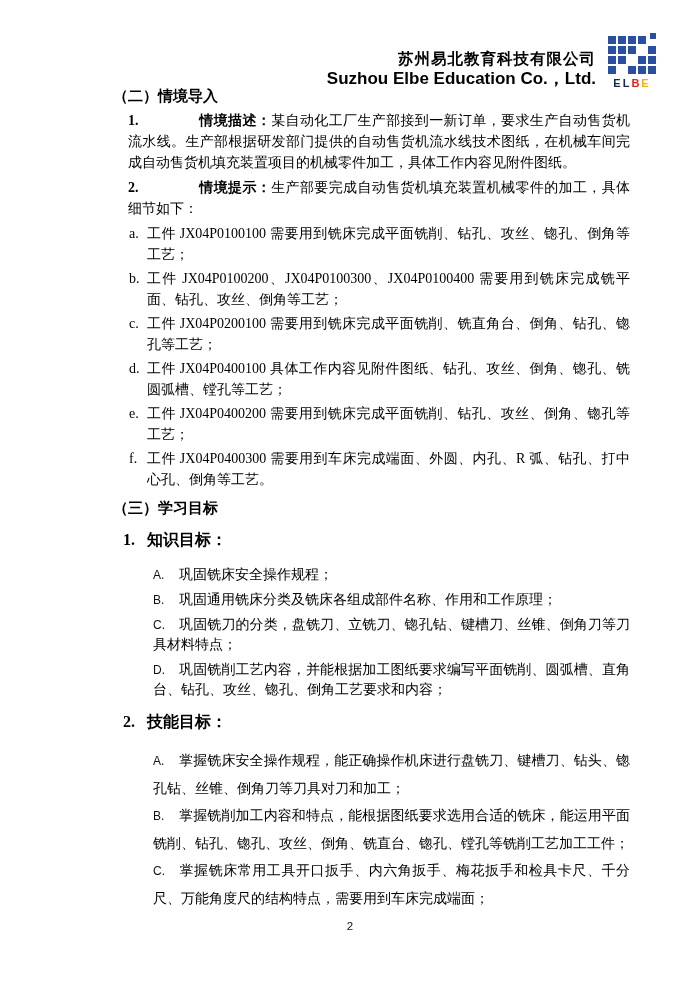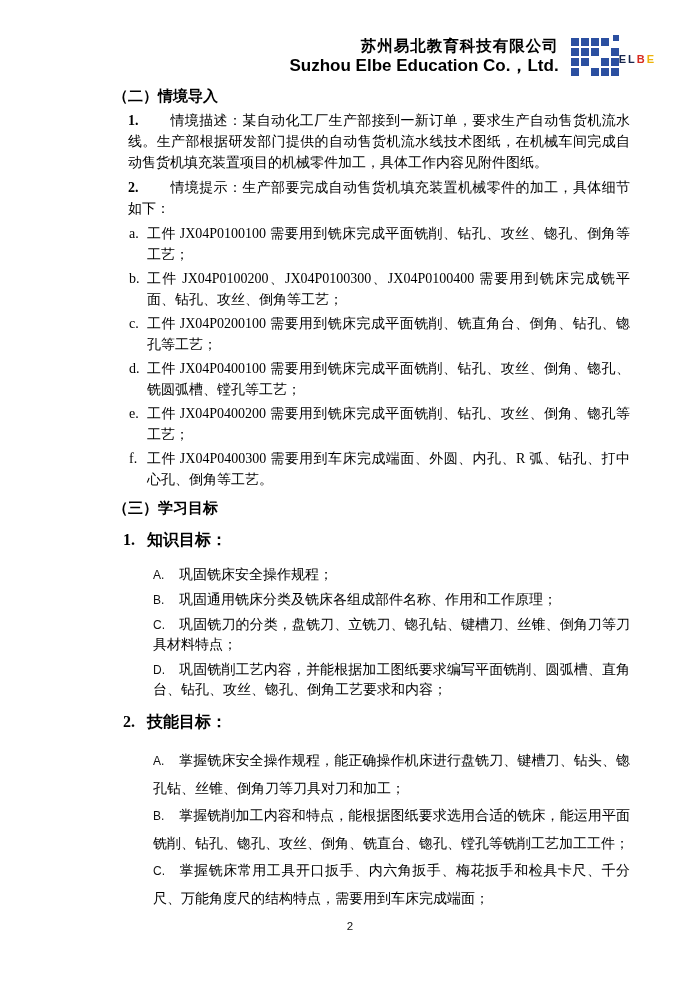--- a/index.html
+++ b/index.html
@@ -5,35 +5,35 @@
   * { margin:0; padding:0; box-sizing:border-box; }
   html,body { width:700px; height:990px; background:#ffffff; }
   body { font-family:"Liberation Serif","DejaVu Serif",serif; color:#000; }
   .page { position:relative; width:700px; height:990px; background:#fff; overflow:hidden; }
 
   
   .header { position:absolute; top:36px; right:44px; display:flex; align-items:flex-end; gap:12px; }
   .header-text { text-align:right; padding-bottom:2px; }
   .company-cn { font-size:15.5px; font-weight:700; letter-spacing:1px; line-height:20px; }
   .company-en { font-size:17px; font-weight:700; font-family:"Liberation Sans","DejaVu Sans",sans-serif; line-height:17px; margin-top:1px; }
-  .logo { display:flex; flex-direction:row; align-items:center; }
+  .logo { display:flex; flex-direction:column; align-items:center; }
   .logo-grid { display:grid; grid-template-columns:repeat(5,8px); grid-auto-rows:8px; gap:2px; }
   .logo-grid .cell { width:8px; height:8px; }
   .logo-grid .cell.off { visibility:hidden; }
   .logo-grid .cell.small { width:6px; height:6px; position:relative; top:-3px; left:2px; }
   .logo-word { margin-top:3px; font-family:"Liberation Sans","DejaVu Sans",sans-serif; font-weight:700; font-size:11px; letter-spacing:2px; line-height:12px; }
 
   
   .content { position:absolute; top:86px; left:113px; width:517px; }
   .h2 { font-size:15px; font-weight:700; line-height:20px; margin-bottom:4px; }
   .h2.second { margin-top:8px; }
 
   .num-para { margin:0 0 4px 15px; font-size:14px; line-height:21px; text-align:justify; }
   .pnum-tab { display:inline-block; width:42px; font-weight:700; }
-  .lead { font-weight:400; }
+  .lead { font-weight:700;margin-left:29px; }
 
   .abc-list { margin-top:2px; }
   .abc-item { position:relative; margin:0 0 3px 34px; font-size:14px; line-height:21px; text-align:justify; }
   .abc-marker { position:absolute; left:-18px; top:0; }
 
   .sub-title { margin:12px 0 15px 10px; font-weight:700; font-size:16px; line-height:20px; }
   .sub-num { display:inline-block; width:24px; }
 
   .cap-item { margin-left:40px; font-size:14px; text-align:justify; }
   .cap-marker { font-family:"Liberation Sans","DejaVu Sans",sans-serif; font-size:12px; display:inline-block; width:26px; color:#111; }
@@ -85,21 +85,21 @@
     <div class="h2">（二）情境导入</div>
 
     <p class="num-para"><span class="pnum-tab">1.</span><span class="lead">情境描述：</span><span>某自动化工厂生产部接到一新订单，要求生产自动售货机流水线。生产部根据研发部门提供的自动售货机流水线技术图纸，在机械车间完成自动售货机填充装置项目的机械零件加工，具体工作内容见附件图纸。</span></p>
 
     <p class="num-para"><span class="pnum-tab">2.</span><span class="lead">情境提示：</span><span>生产部要完成自动售货机填充装置机械零件的加工，具体细节如下：</span></p>
 
     <div class="abc-list">
       <div class="abc-item"><span class="abc-marker">a.</span><span>工件 JX04P0100100 需要用到铣床完成平面铣削、钻孔、攻丝、锪孔、倒角等工艺；</span></div>
       <div class="abc-item"><span class="abc-marker">b.</span><span>工件 JX04P0100200、JX04P0100300、JX04P0100400 需要用到铣床完成铣平面、钻孔、攻丝、倒角等工艺；</span></div>
       <div class="abc-item"><span class="abc-marker">c.</span><span>工件 JX04P0200100 需要用到铣床完成平面铣削、铣直角台、倒角、钻孔、锪孔等工艺；</span></div>
-      <div class="abc-item"><span class="abc-marker">d.</span><span>工件 JX04P0400100 需要用到铣床完成平面铣削、钻孔、攻丝、倒角、锪孔、铣圆弧槽、镗孔等工艺；</span></div>
+      <div class="abc-item"><span class="abc-marker">d.</span><span>工件 JX04P0400100 具体工作内容见附件图纸、钻孔、攻丝、倒角、锪孔、铣圆弧槽、镗孔等工艺；</span></div>
       <div class="abc-item"><span class="abc-marker">e.</span><span>工件 JX04P0400200 需要用到铣床完成平面铣削、钻孔、攻丝、倒角、锪孔等工艺；</span></div>
       <div class="abc-item"><span class="abc-marker">f.</span><span>工件 JX04P0400300 需要用到车床完成端面、外圆、内孔、R 弧、钻孔、打中心孔、倒角等工艺。</span></div>
     </div>
 
     <div class="h2 second">（三）学习目标</div>
 
     <div class="sub-title"><span class="sub-num">1.</span><span>知识目标：</span></div>
 
     <div class="cap-item k-item"><span class="cap-marker">A.</span><span>巩固铣床安全操作规程；</span></div>
     <div class="cap-item k-item"><span class="cap-marker">B.</span><span>巩固通用铣床分类及铣床各组成部件名称、作用和工作原理；</span></div>

